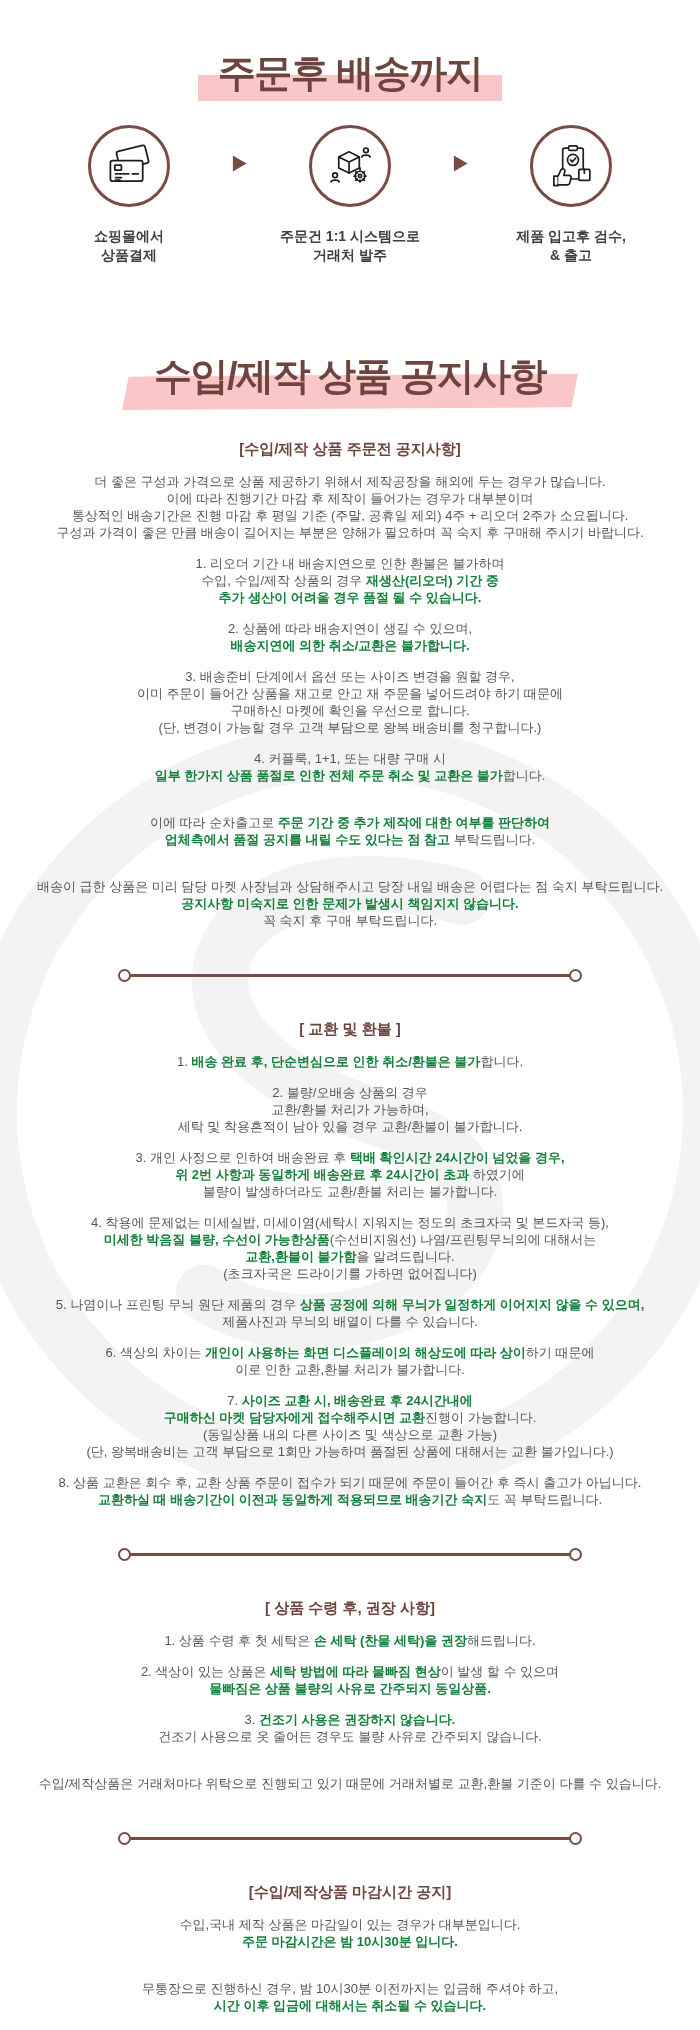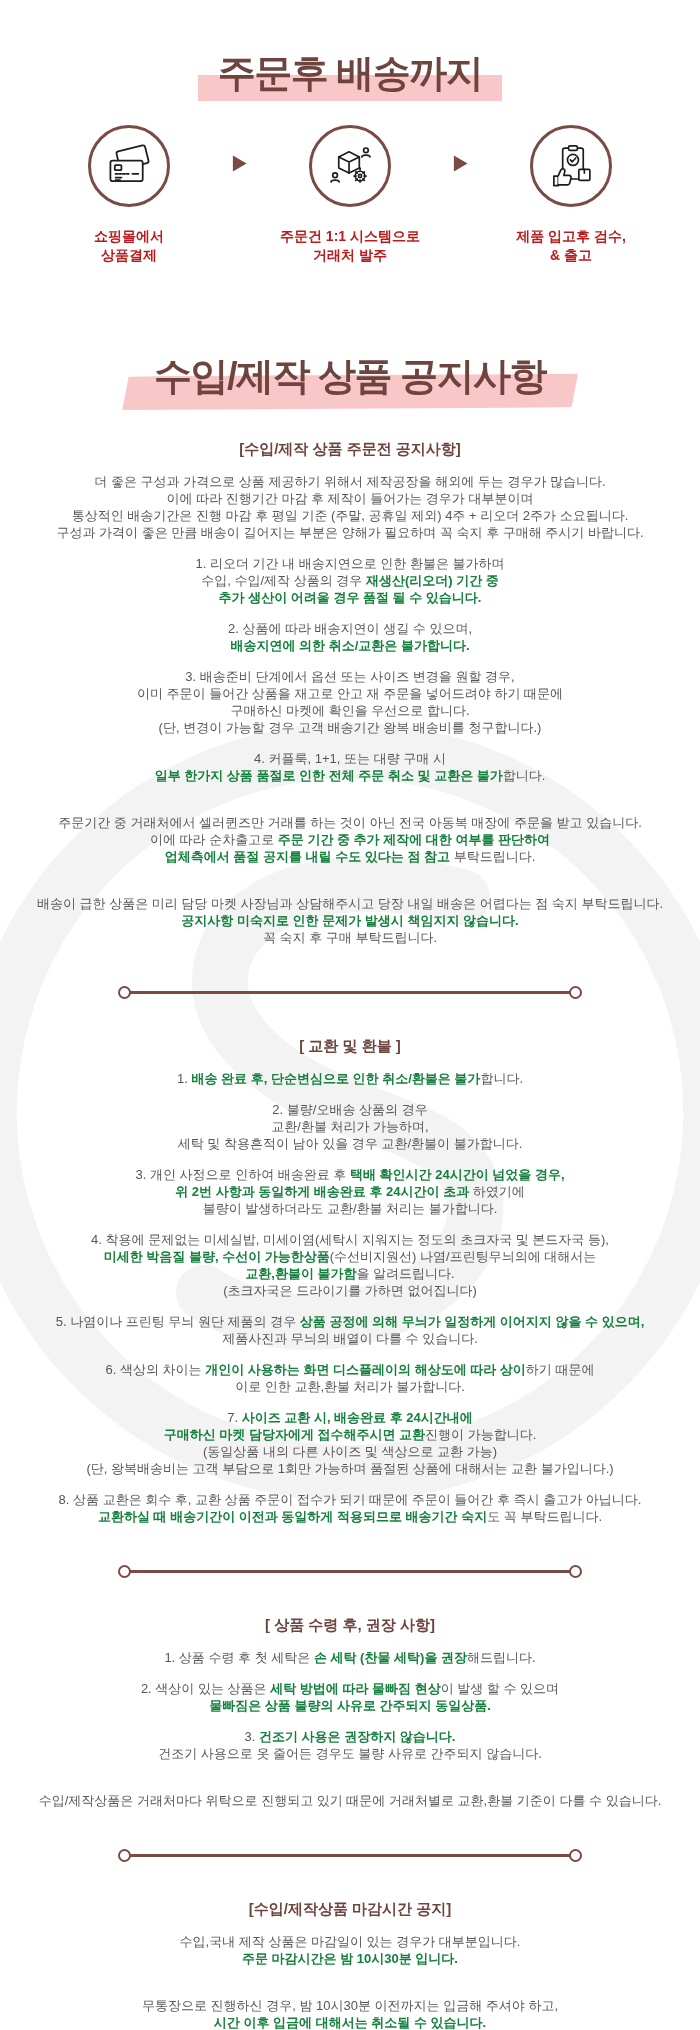--- a/index.html
+++ b/index.html
@@ -14,21 +14,21 @@
   .hl::after{content:"";position:absolute;z-index:-1;left:-12px;right:-12px;top:52%;height:52%;background:#fac7c8;}
   .hl2::after{left:-24px;right:-24px;top:46%;height:70%;transform:rotate(-.6deg);
               clip-path:polygon(1.5% 0,100% 6%,98.5% 100%,0 94%);}
 
   
   .steps{display:flex;justify-content:space-between;align-items:flex-start;width:628px;margin:26px auto 0;}
   .step{width:186px;display:flex;flex-direction:column;align-items:center;}
   .circle{width:76px;height:76px;border:3px solid #7a4a44;border-radius:50%;background:#fff;
           display:flex;align-items:center;justify-content:center;}
   .circle svg{width:47px;height:47px;}
-  .step-label{margin-top:20px;font-size:14px;font-weight:bold;color:#b91c1c;text-align:center;line-height:1.35;}
+  .step-label{margin-top:20px;font-size:14px;font-weight:bold;color:#404040;text-align:center;line-height:1.35;}
   .arrow{margin-top:29px;flex:none;}
   .arrow svg{width:17px;height:19px;display:block;}
 
   
   .notice-title-wrap{margin-top:86px;}
   .sec-header{margin:38px 0 10px;font-size:15px;font-weight:bold;color:#6e443f;text-align:center;}
   .block{margin-top:14px;font-size:13px;color:#565656;text-align:center;line-height:17px;}
   .block.lg{margin-top:30px;}
   .red{color:#15803d;font-weight:bold;}
   .divider{width:464px;margin:40px auto 0;display:flex;align-items:center;}
@@ -123,28 +123,27 @@
           <div><span class="red">추가 생산이 어려울 경우 품절 될 수 있습니다.</span></div>
         </div>
         <div class="block">
           <div><span>2. 상품에 따라 배송지연이 생길 수 있으며,</span></div>
           <div><span class="red">배송지연에 의한 취소/교환은 불가합니다.</span></div>
         </div>
         <div class="block">
           <div><span>3. 배송준비 단계에서 옵션 또는 사이즈 변경을 원할 경우,</span></div>
           <div><span>이미 주문이 들어간 상품을 재고로 안고 재 주문을 넣어드려야 하기 때문에</span></div>
           <div><span>구매하신 마켓에 확인을 우선으로 합니다.</span></div>
-          <div><span>(단, 변경이 가능할 경우 고객 배송기간 왕복 배송비를 청구합니다.)</span></div>
+          <div><span>(단, 변경이 가능할 경우 고객 부담으로 왕복 배송비를 청구합니다.)</span></div>
         </div>
         <div class="block">
           <div><span>4. 커플룩, 1+1, 또는 대량 구매 시</span></div>
           <div><span class="red">일부 한가지 상품 품절로 인한 전체 주문 취소 및 교환은 불가</span><span>합니다.</span></div>
         </div>
         <div class="block lg">
-          <div><span>주문기간 중 거래처에서 셀러퀸즈만 거래를 하는 것이 아닌 전국 아동복 매장에 주문을 받고 있습니다.</span></div>
           <div><span>이에 따라 순차출고로 </span><span class="red">주문 기간 중 추가 제작에 대한 여부를 판단하여</span></div>
           <div><span class="red">업체측에서 품절 공지를 내릴 수도 있다는 점 참고</span><span> 부탁드립니다.</span></div>
         </div>
         <div class="block lg">
           <div><span>배송이 급한 상품은 미리 담당 마켓 사장님과 상담해주시고 당장 내일 배송은 어렵다는 점 숙지 부탁드립니다.</span></div>
           <div><span class="red">공지사항 미숙지로 인한 문제가 발생시 책임지지 않습니다.</span></div>
           <div><span>꼭 숙지 후 구매 부탁드립니다.</span></div>
         </div>
         <div class="divider">
           <span class="ring"></span>

